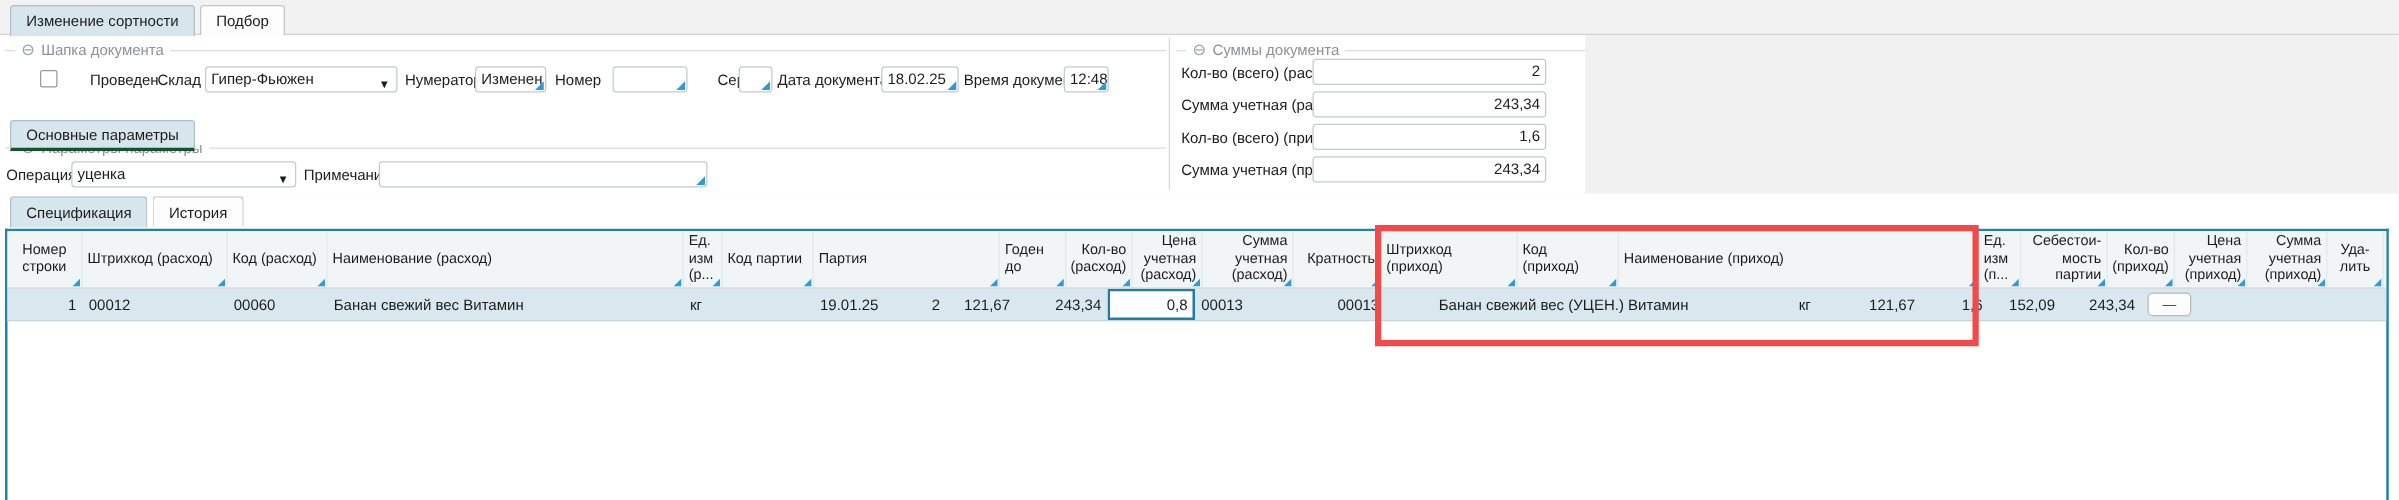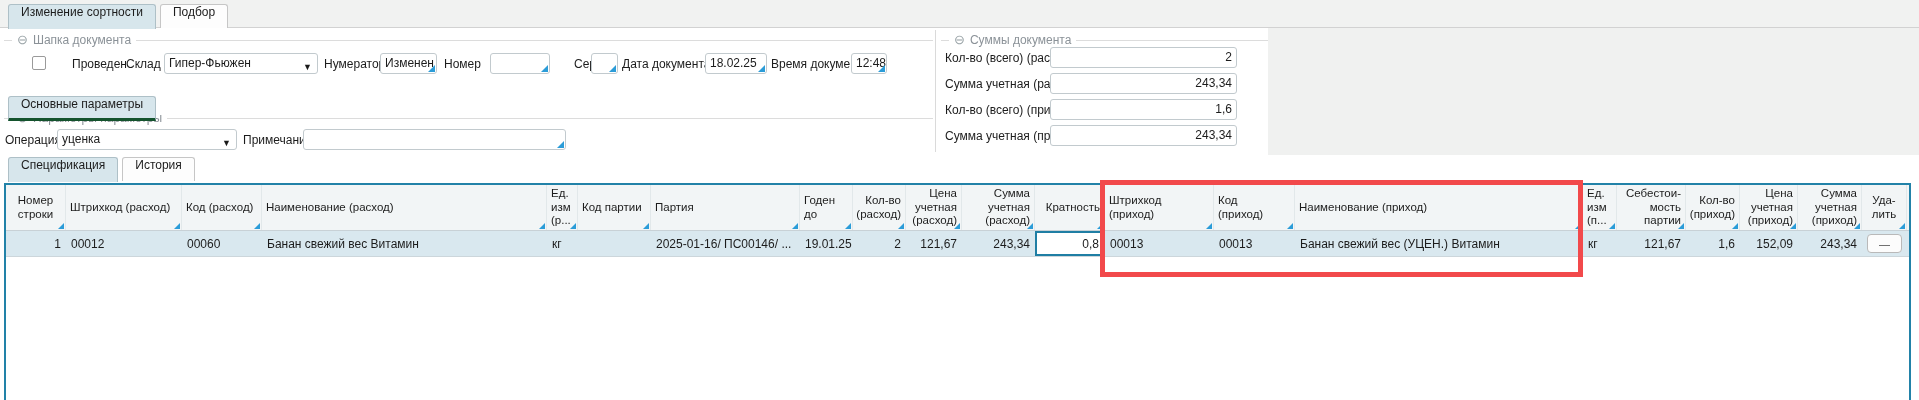--- a/index.html
+++ b/index.html
@@ -8,21 +8,21 @@
     position:relative; overflow:hidden;
     background:#f0f1f0; color:#1c1c1c;
     font-family:"Liberation Sans", sans-serif; font-size:12px;
   }
   .abs { position:absolute; }
 
   
   .topstrip { left:0; top:0; width:1919px; height:28px; background:#f1f2f1; border-bottom:1px solid #d2d2d2; }
   .tabrow { position:absolute; left:8px; top:4px; display:flex; gap:4px; }
   .tab {
-    height:24px; padding:0 12px; display:inline-flex; align-items:flex-start;
+    height:24px; padding:0 12px; display:inline-flex; align-items:center;
     background:#fdfdfd; border:1px solid #c6c6c6; border-bottom:none;
     border-radius:3px 3px 0 0; white-space:nowrap; cursor:default; position:relative; z-index:2;
   }
   .tab.active { background:#d7e6ec; border-color:#aec0c7; height:25px; }
 
   
   .upper { left:0; top:28px; width:1268px; height:127px; background:#ffffff; }
   .lower { left:0; top:155px; width:1919px; height:245px; background:#ffffff; }
   .vsep  { left:935px; top:30px; width:1px; height:122px; background:#dadada; }
 
@@ -287,21 +287,20 @@
         <i class="htri"></i>
       </div>
   </div>
   <div class="trow">
     <div class="td r c1">1</div>
     <div class="td c2">00012</div>
     <div class="td c3">00060</div>
     <div class="td c4">Банан свежий вес Витамин</div>
     <div class="td c5">кг</div>
     <div class="td c6"></div>
-    <div class="td c7">2025-01-16/ ПС00146/ ...</div>
     <div class="td c8">19.01.25</div>
     <div class="td r c9">2</div>
     <div class="td r c10">121,67</div>
     <div class="td r c11">243,34</div>
     <div class="td c12" style="padding:0">
       <div class="kcell">
           <span>0,8</span>
         </div>
     </div>
     <div class="td c13">00013</div>

